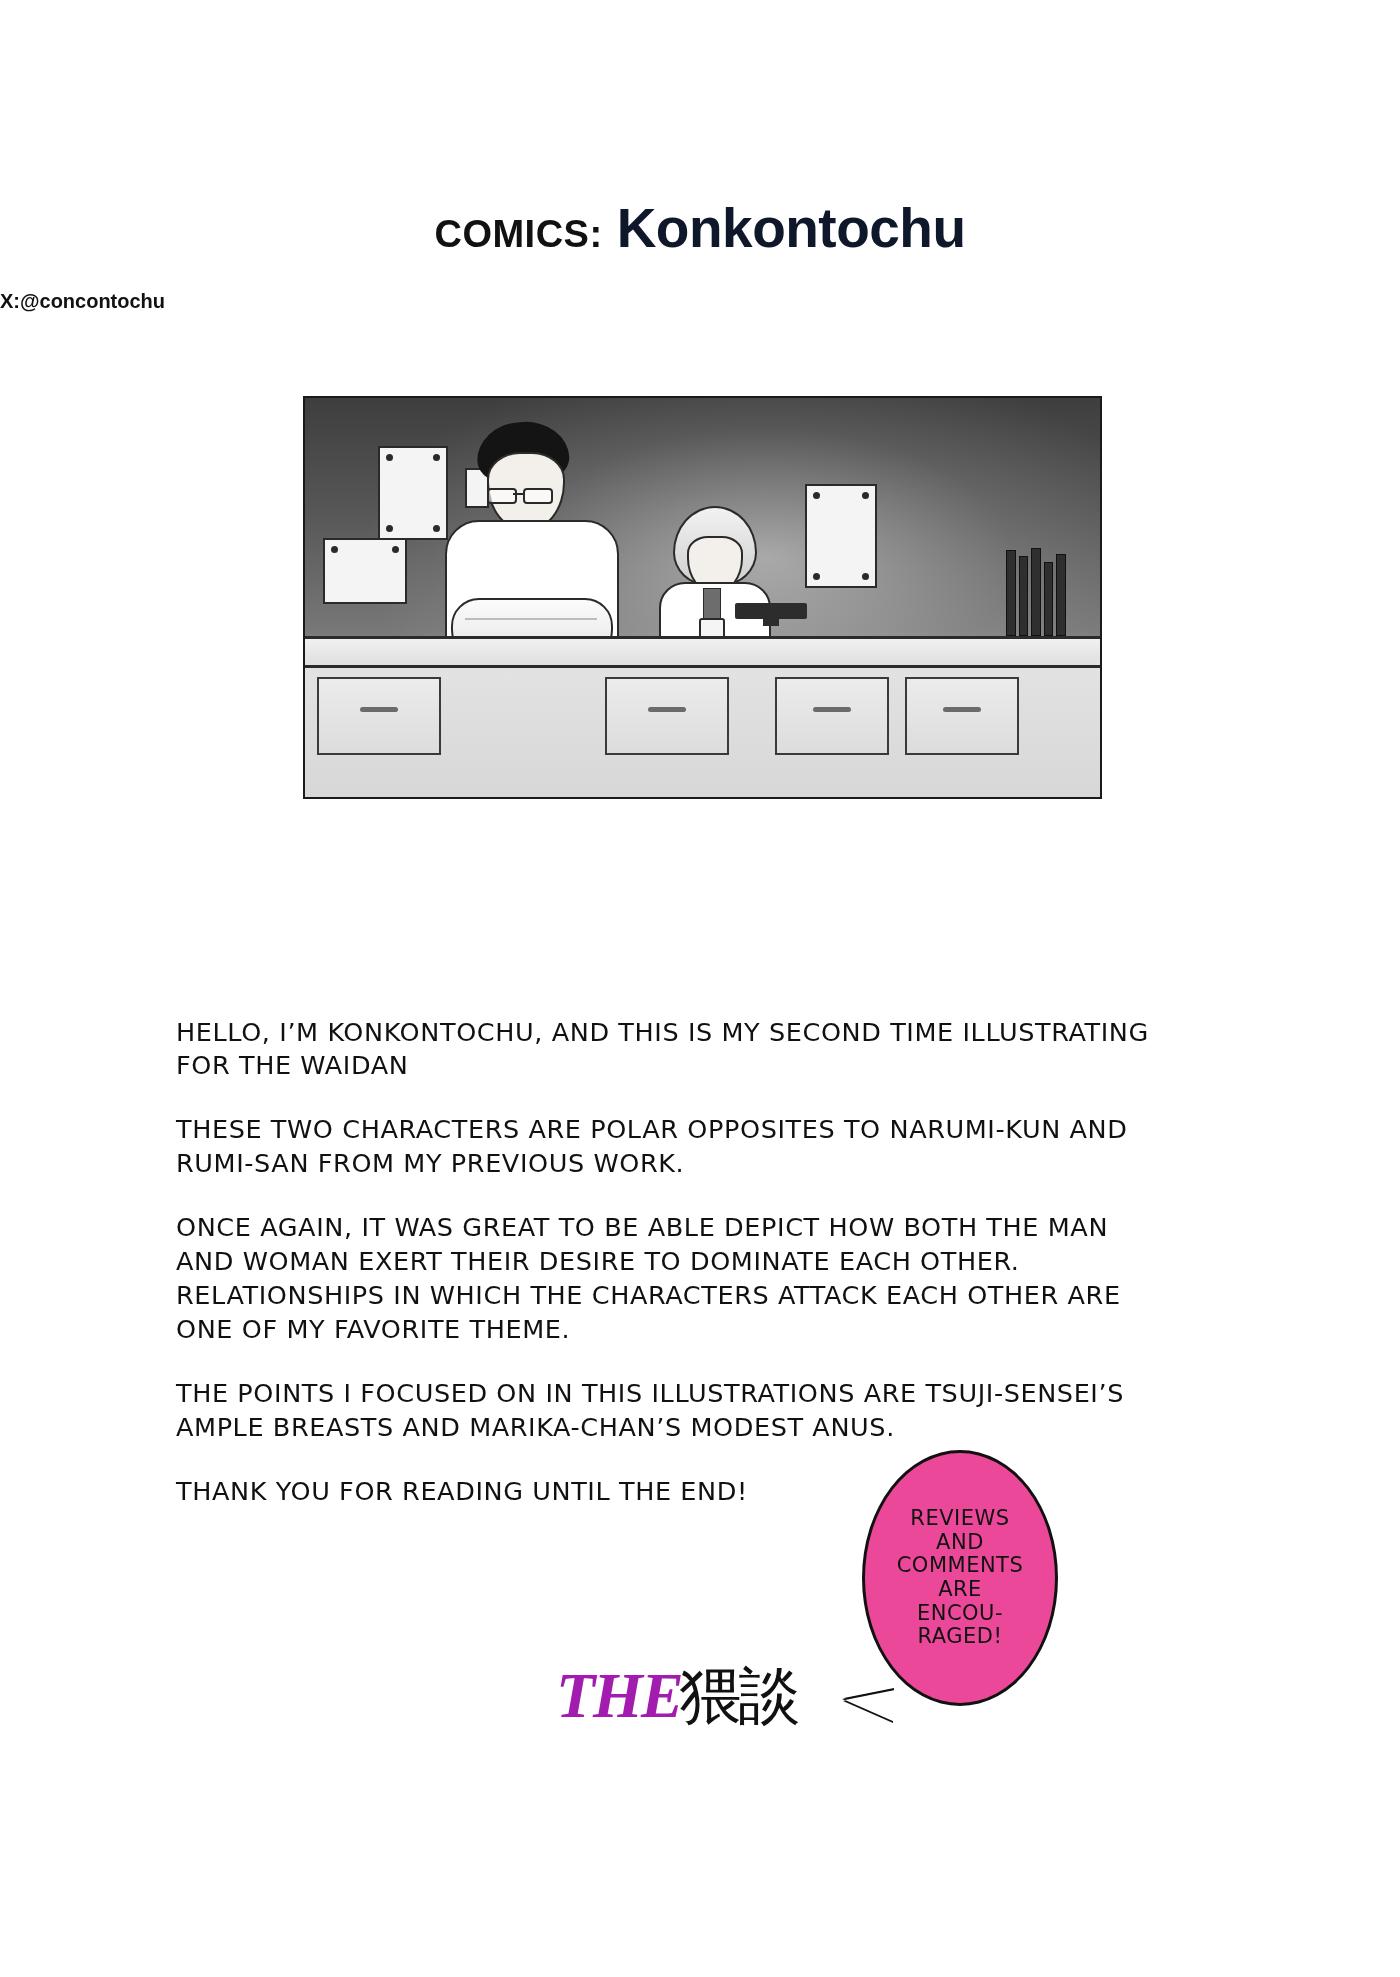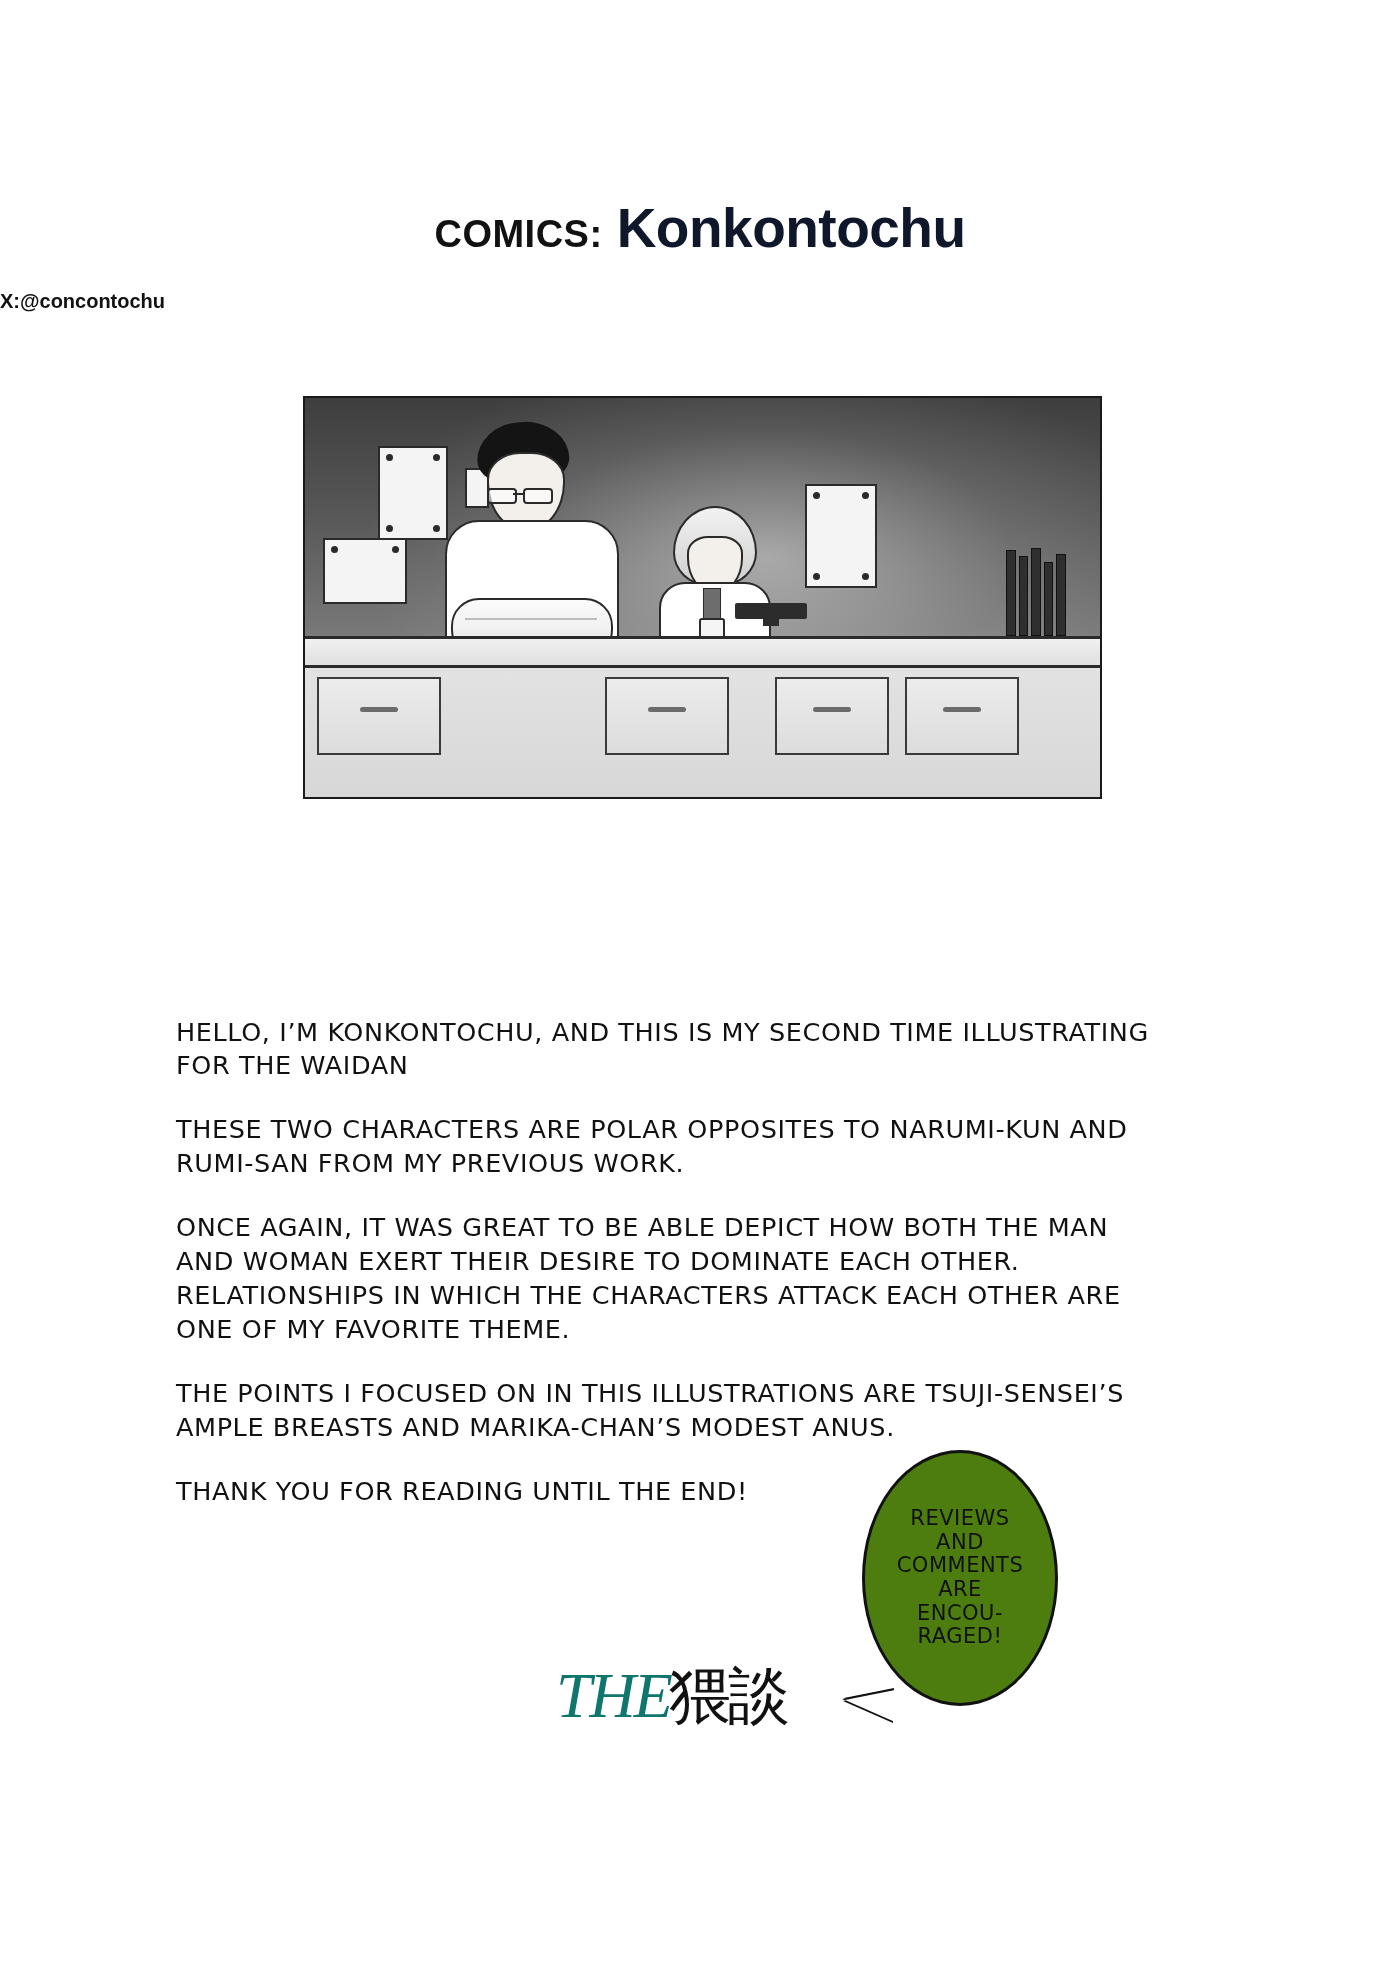--- a/index.html
+++ b/index.html
@@ -278,21 +278,21 @@
 
   
   .bubble {
     position: absolute;
     left: 862px;
     top: 1450px;
     width: 190px;
     height: 250px;
     border: 3px solid #111;
     border-radius: 50% / 50%;
-    background: #4d7c0f;
+    background: #ec4899;
     display: flex;
     align-items: center;
     justify-content: center;
     text-align: center;
   }
   .bubble-text {
     font-family: "DejaVu Sans", sans-serif;
     font-size: 21px;
     line-height: 1.12;
     font-weight: 400;
@@ -316,24 +316,24 @@
   .logo {
     position: absolute;
     left: 556px;
     top: 1654px;
     display: flex;
     align-items: center;
   }
   .logo-the {
     font-family: "Liberation Serif", serif;
     font-style: italic;
-    font-weight: 400;
+    font-weight: 700;
     font-size: 64px;
     letter-spacing: -2px;
-    color: #0f766e;
+    color: #a21caf;
   }
   .logo-kanji {
     font-family: "DejaVu Sans", sans-serif;
     font-weight: 400;
     font-size: 62px;
     letter-spacing: -3px;
     color: #111;
     margin-left: -2px;
     text-align: right;
   }

